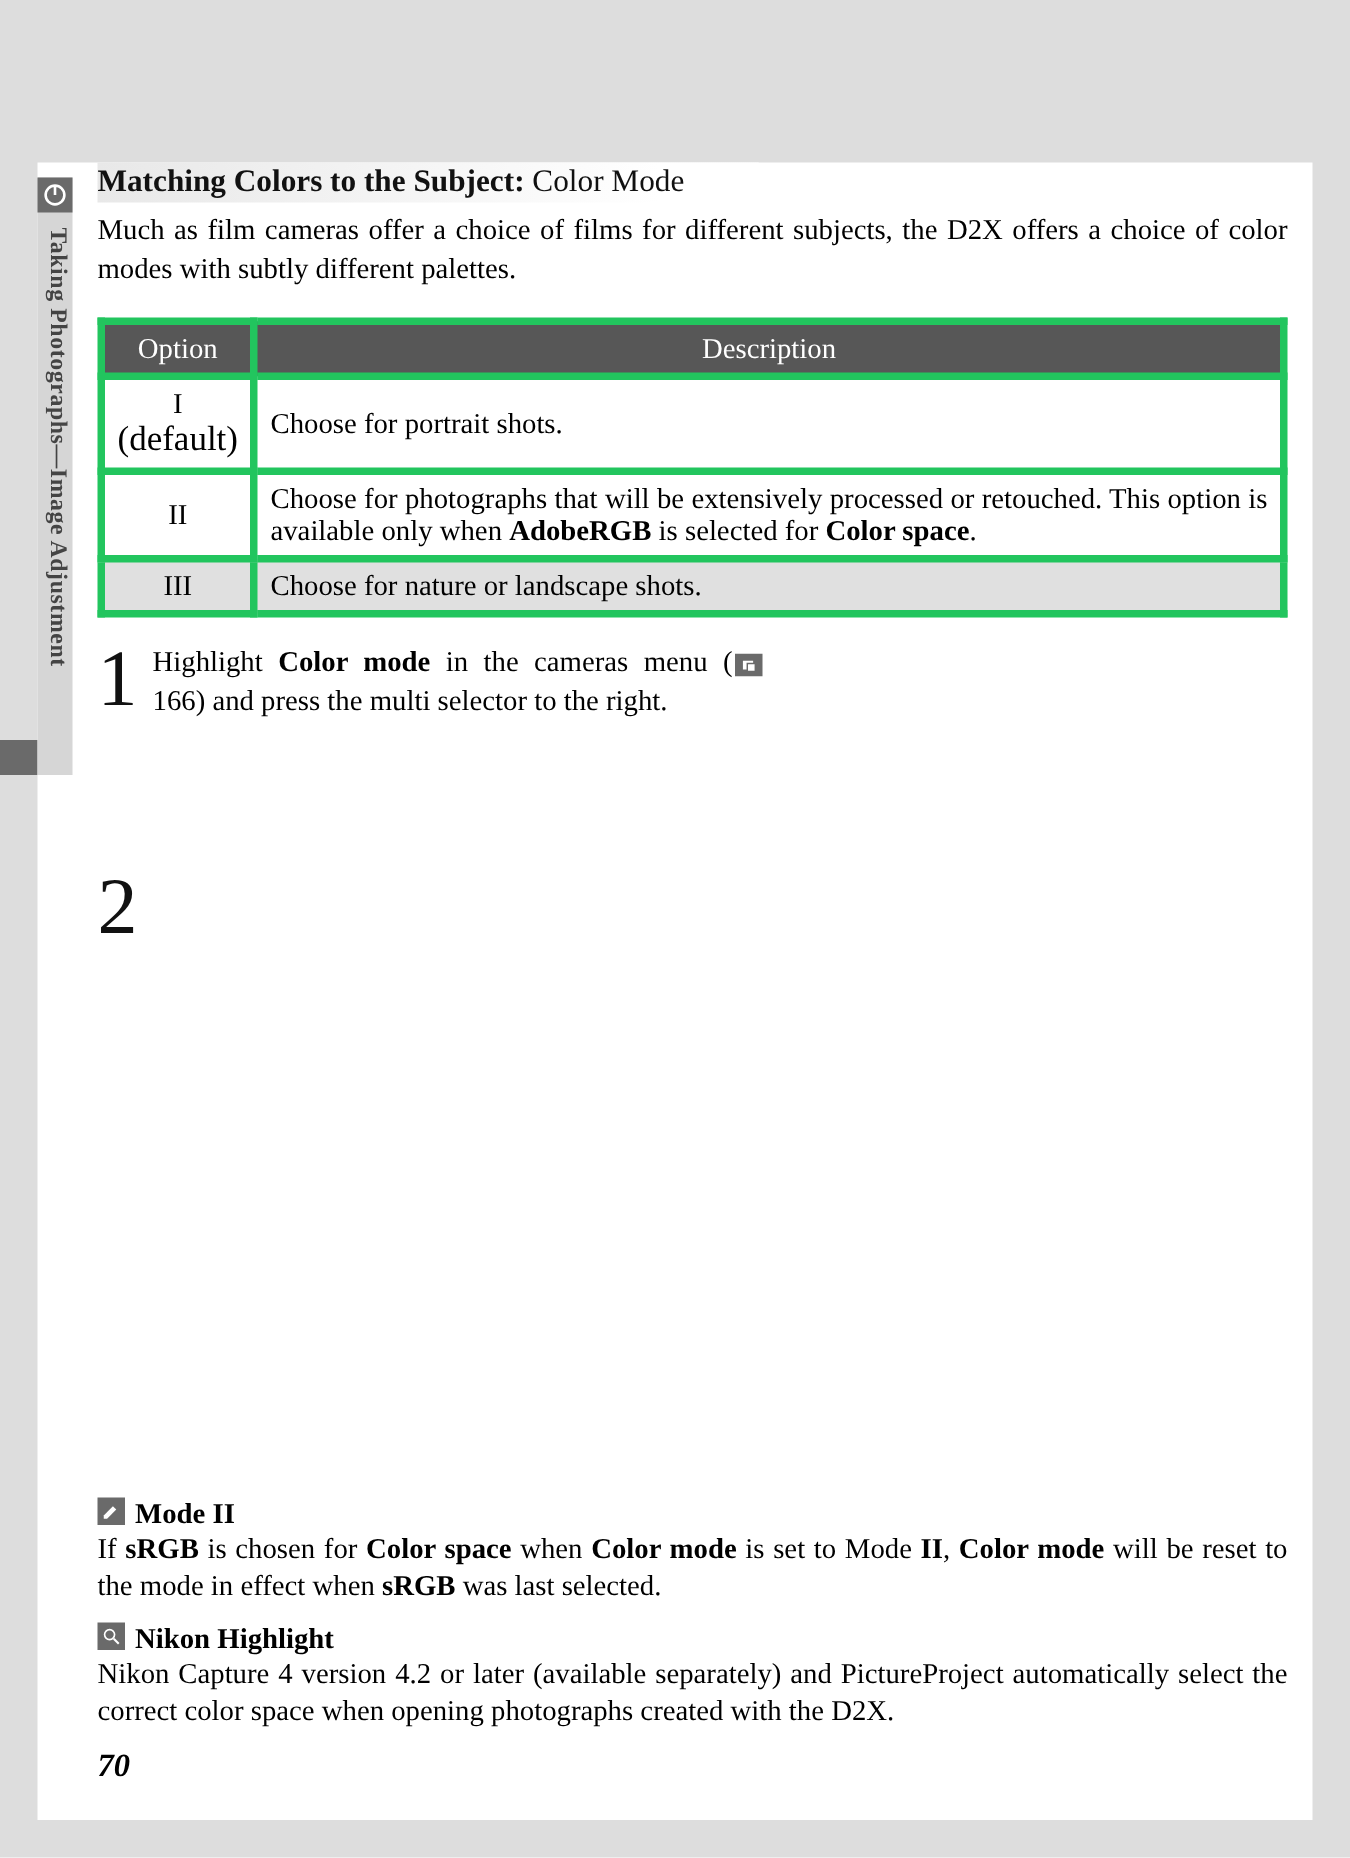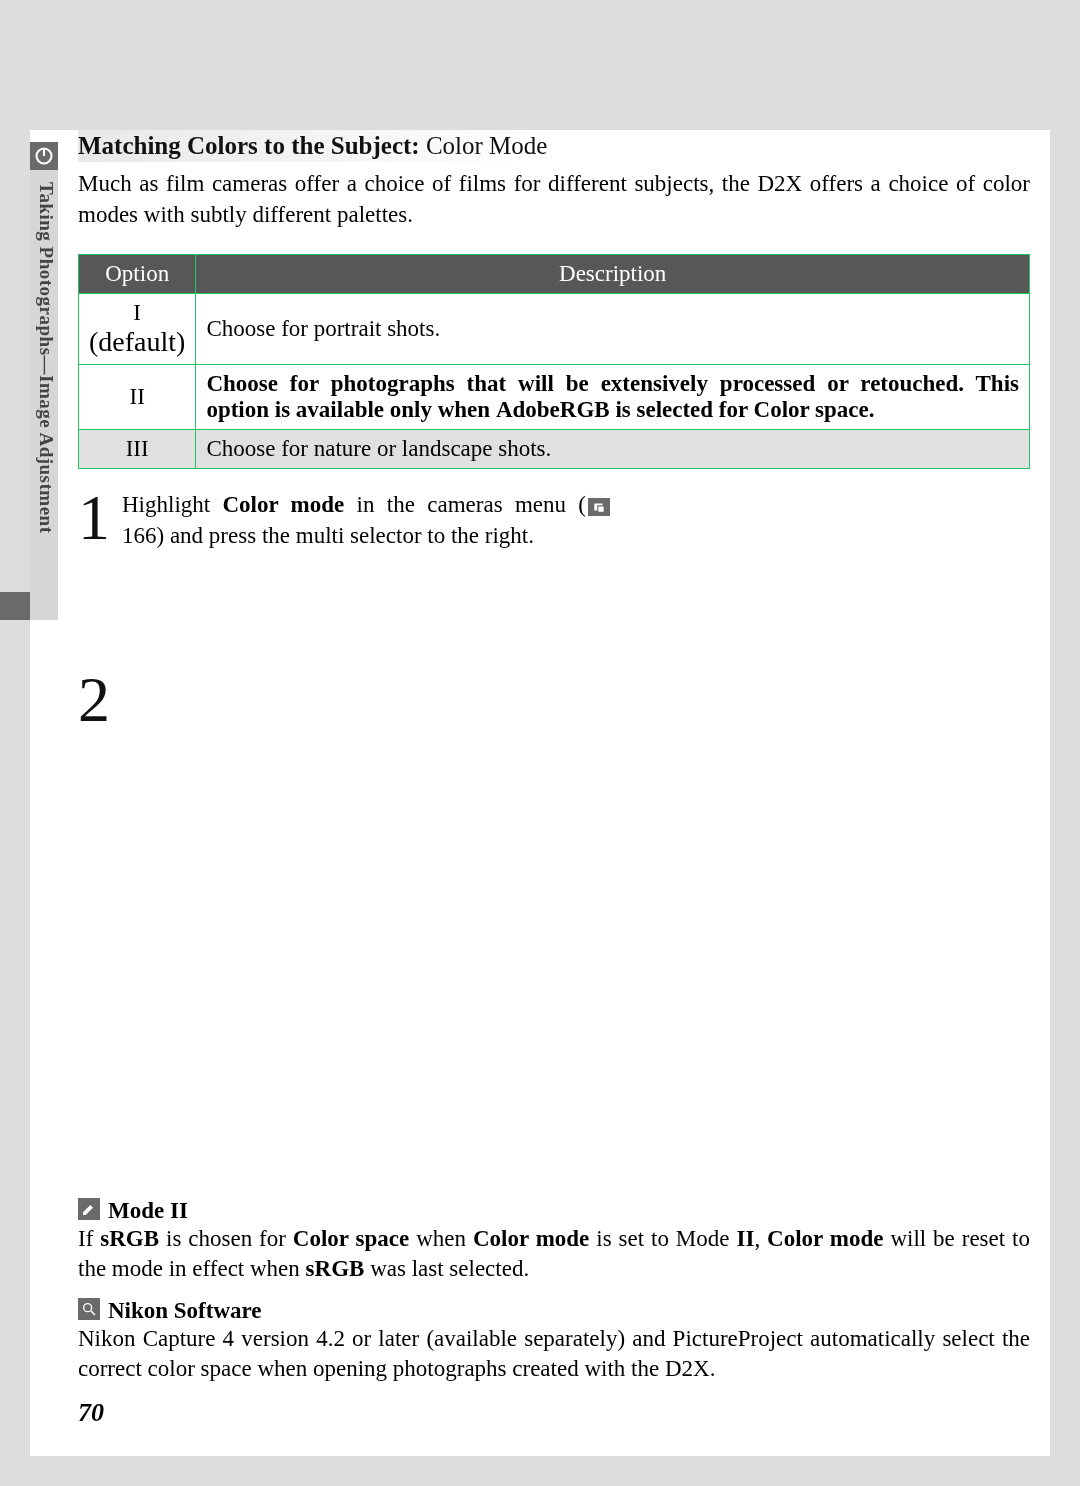--- a/index.html
+++ b/index.html
@@ -76,21 +76,21 @@
     margin-top: 6px;
     text-align: justify;
   }
   table.opts {
     width: 100%;
     border-collapse: collapse;
     margin-top: 24px;
     font-size: 23px;
   }
   table.opts th, table.opts td {
-    border: 1px solid #22c55e;
+    border: 6px solid #22c55e;
     padding: 6px 10px;
     vertical-align: middle;
   }
   table.opts th {
     background: #575757;
     color: #fff;
     font-weight: normal;
     text-align: center;
   }
   table.opts td.opt {
@@ -157,21 +157,21 @@
     display: inline-flex;
     width: 22px;
     height: 18px;
     background: #6a6a6a;
     vertical-align: middle;
     align-items: center;
     justify-content: center;
     margin: 0 2px;
   }
   .inline-icon svg { width: 14px; height: 14px; }
-  .desc-justify { text-align: justify; font-weight: bold; }
+  .desc-justify { text-align: justify; }
 </style>
 </head>
 <body>
 
 <div class="page">
 
   <div class="small-tab"></div>
 
   <div class="side-tab">
     <div class="side-tab-icon">
@@ -253,21 +253,21 @@
     </div>
 
     <div class="note">
       <div class="note-head">
         <span class="note-icon">
           <svg viewBox="0 0 24 24" width="16" height="16">
               <circle cx="10" cy="10" r="6" fill="none" stroke="#fff" stroke-width="2"></circle>
               <line x1="15" y1="15" x2="21" y2="21" stroke="#fff" stroke-width="2.5"></line>
             </svg>
         </span>
-        <span class="note-title">Nikon Software</span>
+        <span class="note-title">Nikon Highlight</span>
       </div>
       <div class="note-body">Nikon Capture 4 version 4.2 or later (available separately) and PictureProject automatically select the correct color space when opening photographs created with the D2X.</div>
     </div>
 
     <div class="page-number">70</div>
   </div>
 
 </div>
 
 </body></html>

